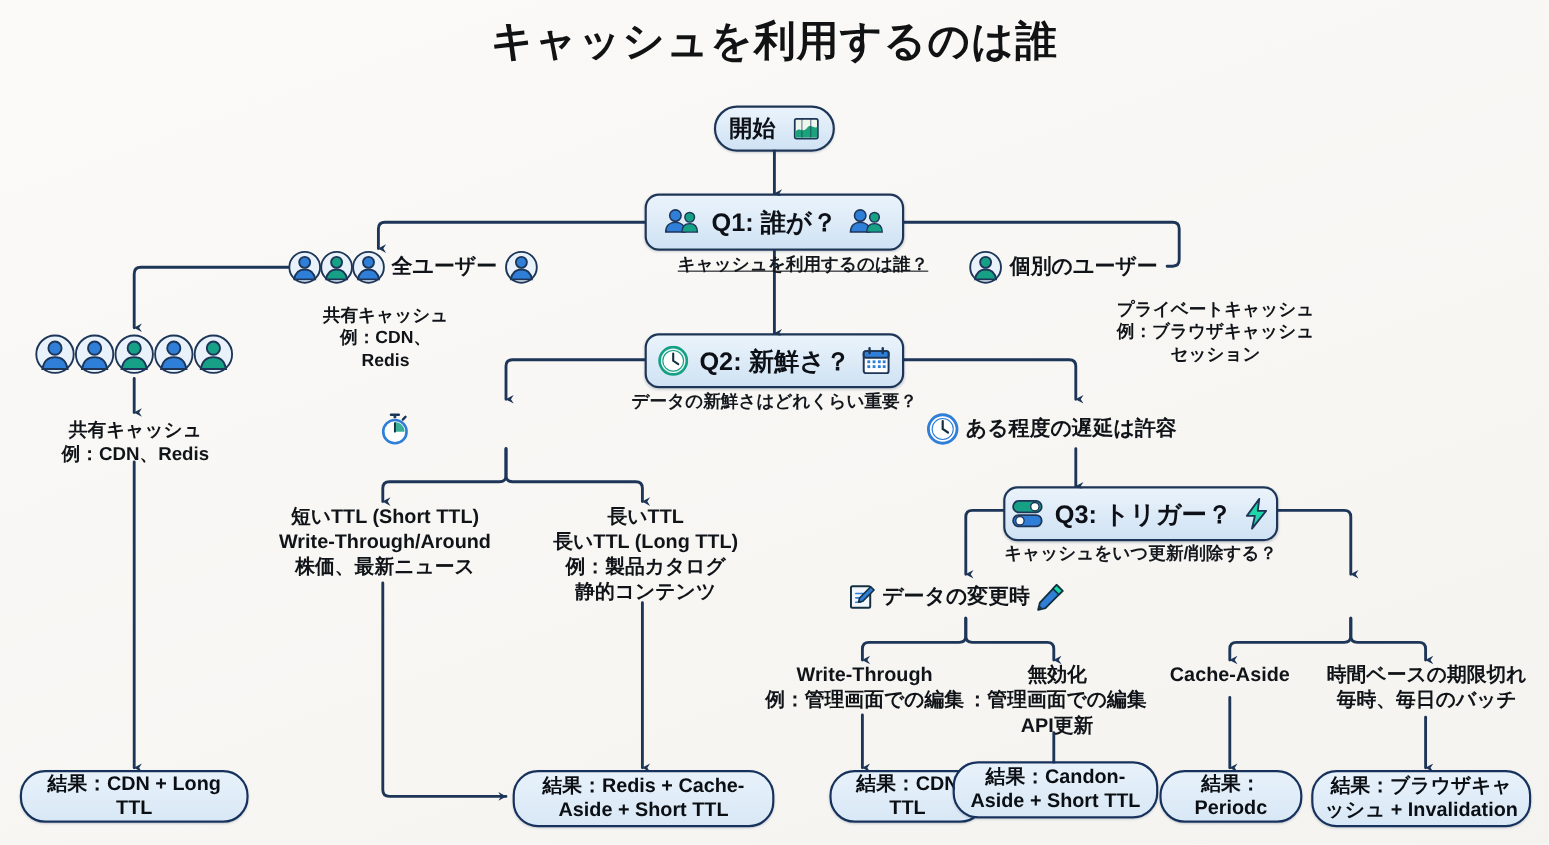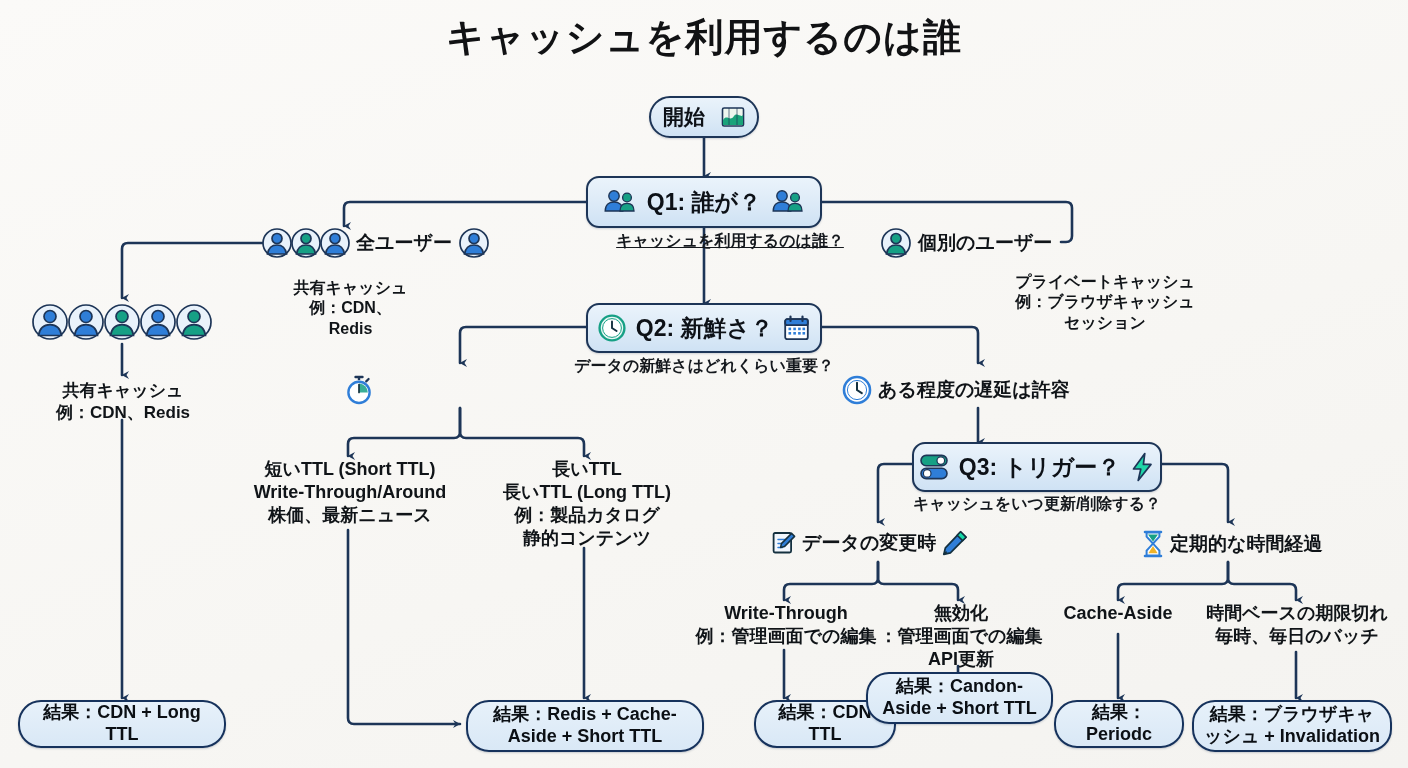--- a/index.html
+++ b/index.html
@@ -337,44 +337,33 @@
     <span class="lbl main" style="position:static;">データの変更時</span>
     <span class="ico">
       <svg width="26" height="26" viewBox="0 0 26 26">
         <path d="M18.6,1.8 L24,7.2 L8.4,22.8 L1.8,24.4 L3.4,17.8 Z" fill="#2f7ed8" stroke="#14303f" stroke-width="1.7" stroke-linejoin="round"></path>
         <path d="M18.6,1.8 L24,7.2 L20.6,10.6 L15.2,5.2 Z" fill="#16d9a8" stroke="#14303f" stroke-width="1.5"></path>
         <path d="M1.8,24.4 L4.6,21.6" stroke="#14303f" stroke-width="1.5"></path>
       </svg>
     </span>
   </div>
 
-  <div class="row" style="position:absolute; left:1142px; top:530px;">
-    <span class="ico">
-      <svg width="22" height="28" viewBox="0 0 22 28">
-        <path d="M3,2 L19,2 M3,26 L19,26" stroke="#2f7ed8" stroke-width="2.6" stroke-linecap="round"></path>
-        <path d="M4.6,2.4 L17.4,2.4 L17.4,6.6 L11,13.6 L17.4,20.6 L17.4,25.4 L4.6,25.4 L4.6,20.6 L11,13.6 L4.6,6.6 Z" fill="#ffffff" stroke="#2f7ed8" stroke-width="2"></path>
-        <path d="M6,4.4 L16,4.4 L11,11.6 Z" fill="#16a085"></path>
-        <path d="M11,16 L15.6,23.2 L6.4,23.2 Z" fill="#f0b429"></path>
-      </svg>
-    </span>
-    <span class="lbl main" style="position:static;">定期的な時間経過</span>
-  </div>
 
   <div class="lbl mainl" style="left:688px; top:602px; width:196px;">Write-Through
 例：管理画面での編集</div>
   <div class="lbl mainl" style="left:868px; top:602px; width:186px;">無効化
 ：管理画面での編集
 API更新</div>
   <div class="lbl mainl" style="left:1038px; top:602px; width:160px;">Cache-Aside</div>
   <div class="lbl mainl" style="left:1196px; top:602px; width:202px;">時間ベースの期限切れ
 毎時、毎日のバッチ</div>
 
   <div class="result" style="left:18px; top:700px; width:208px; height:48px;">結果：CDN + Long TTL</div>
   <div class="result" style="left:466px; top:700px; width:238px; height:52px;">結果：Redis + Cache-Aside
 + Short TTL</div>
   <div class="result" style="left:754px; top:700px; width:142px; height:48px;">結果：CDN TTL</div>
-  <div class="result" style="left:866px; top:672px; width:187px; height:52px;">結果：Candon-Aside
+  <div class="result" style="left:866px; top:692px; width:187px; height:52px;">結果：Candon-Aside
 + Short TTL</div>
   <div class="result" style="left:1054px; top:700px; width:130px; height:48px;">結果：Periodc</div>
   <div class="result" style="left:1192px; top:700px; width:200px; height:52px;">結果：ブラウザキャッシュ
 + Invalidation</div>
 
 </div>
 
 </body></html>

